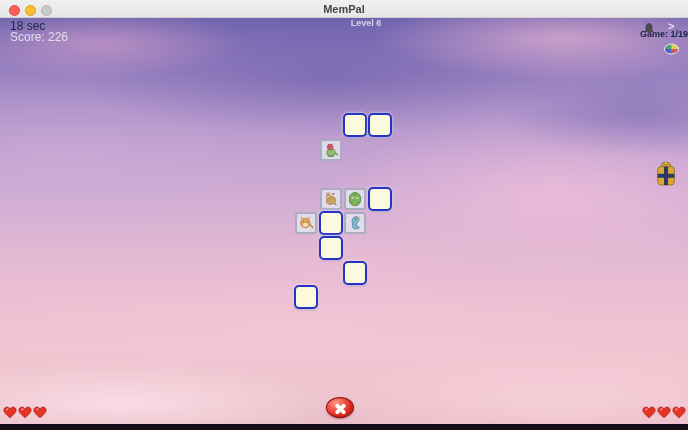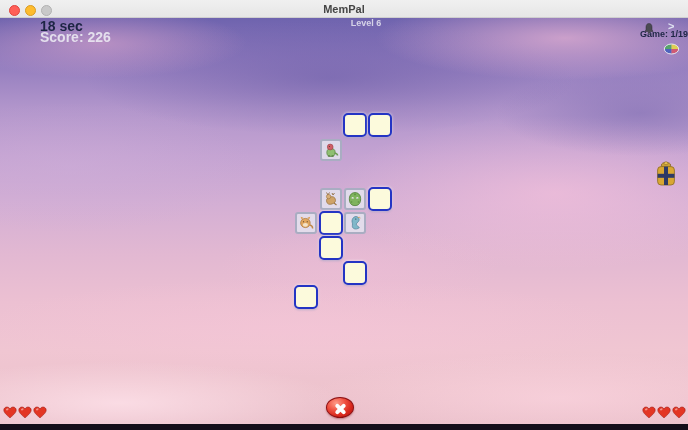--- a/index.html
+++ b/index.html
@@ -27,21 +27,21 @@
       radial-gradient(ellipse 320px 110px at 555px 175px, rgba(250,196,220,.6), transparent 70%),
       radial-gradient(ellipse 260px 90px at 70px 150px, rgba(205,173,216,.5), transparent 72%),
       radial-gradient(ellipse 200px 60px at 360px 250px, rgba(240,190,215,.4), transparent 72%),
       radial-gradient(ellipse 460px 70px at 300px 310px, rgba(247,198,217,.5), transparent 72%),
       radial-gradient(ellipse 300px 55px at 120px 385px, rgba(255,228,236,.75), transparent 75%),
       radial-gradient(ellipse 340px 60px at 560px 380px, rgba(252,213,224,.65), transparent 75%),
       linear-gradient(180deg,#6e63ae 0%, #8f7abd 10%, #b195cb 22%, #c4a3d2 34%, #d4afd4 46%, #e2b8d2 58%, #ecc0d2 70%, #f0c6d2 82%, #edc3cd 92%, #e9bfc9 100%);
   }
 
   
-  .hud-left { position:absolute; left:10px; top:21px; font-size:14px; font-weight:700; line-height:11px;margin-left:30px; }
+  .hud-left { position:absolute; left:10px; top:21px; font-size:12px; font-weight:400; line-height:11px; }
   .hud-time { color:#1d2544; }
   .hud-score { color:rgba(238,238,245,.85); }
   .hud-center { position:absolute; left:0; top:18px; width:688px; text-align:center;
     font-size:9px; font-weight:700; line-height:11px;padding-left:44px; }
   .hud-level { color:rgba(238,238,245,.8); }
   .hud-game { color:#1d2544;text-align:right; }
   .topright-bell { position:absolute; left:644px; top:21px; width:10px; height:13px; }
   .topright-chevron { position:absolute; left:668px; top:20px; font-size:11px; font-weight:700; color:#dfe3f2; }
   .topright-ball { position:absolute; left:663px; top:41px; width:17px; height:12px; }
 

